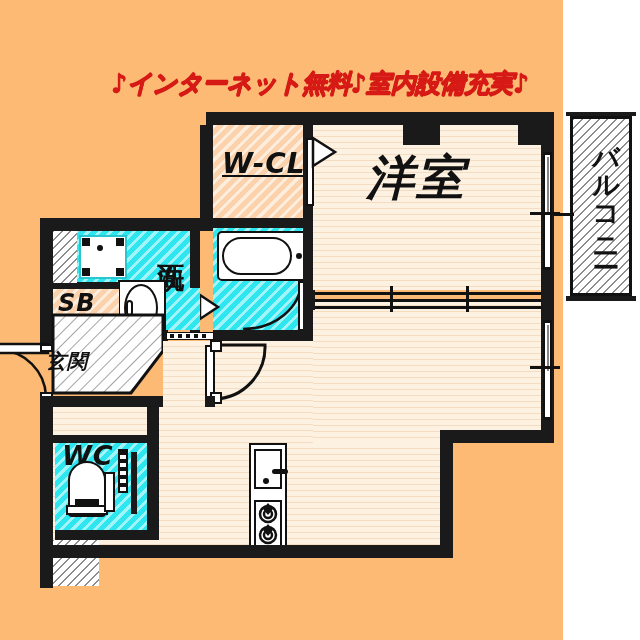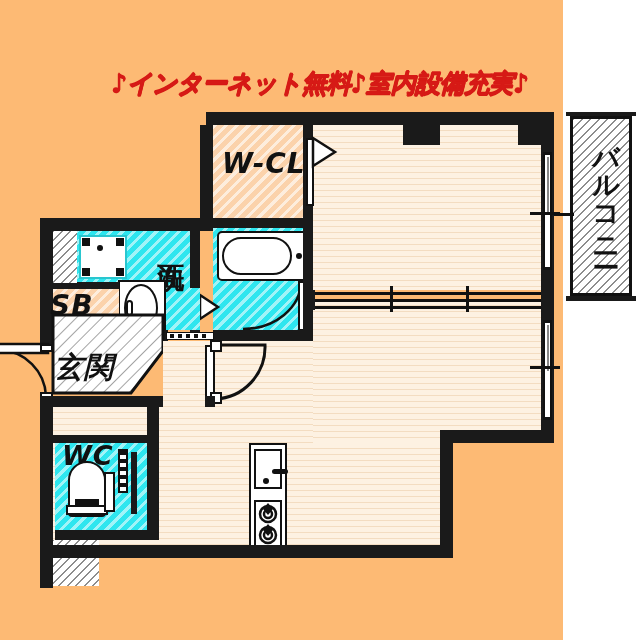--- a/index.html
+++ b/index.html
@@ -81,31 +81,32 @@
 
   <div class="blk wall" style="left:40px;top:396px;width:13px;height:162px;"></div>
 
   <div class="blk wall" style="left:40px;top:218px;width:13px;height:130px;"></div>
 
   <div class="blk wall" style="left:40px;top:218px;width:173px;height:13px;"></div>
 
   <div class="blk wall" style="left:200px;top:125px;width:13px;height:106px;"></div>
 
   <div class="blk floorlines" style="left:313px;top:125px;width:228px;height:165px;"></div>
+  <div class="label" style="left:366px;top:146px;font-size:48px;letter-spacing:2px;">洋室</div>
 
   <div class="blk wall" style="left:403px;top:125px;width:37px;height:20px;"></div>
   <div class="blk wall" style="left:518px;top:125px;width:23px;height:20px;"></div>
 
   <div class="blk" style="left:543px;top:152px;width:9px;height:118px;background:#111;"></div>
   <div class="blk white" style="left:545px;top:155px;width:5px;height:112px;"></div>
   <div class="thinline" style="left:547px;top:157px;width:1.5px;height:55px;background:#888;"></div>
   <div class="thinline" style="left:530px;top:212px;width:30px;height:3px;"></div>
 
   <div class="blk peachhatch" style="left:213px;top:125px;width:100px;height:93px;"></div>
-  <div class="label" style="left:222px;top:147px;font-size:28px;letter-spacing:1px;">W-CL</div>
+  <div class="label" style="left:222px;top:147px;font-size:28px;letter-spacing:1px;text-decoration:underline;">W-CL</div>
   <div class="blk wall" style="left:213px;top:218px;width:100px;height:10px;"></div>
   <div class="blk wall" style="left:303px;top:125px;width:10px;height:93px;"></div>
 
   <div class="outline" style="left:306px;top:138px;width:8px;height:68px;"></div>
   <svg width="26" height="30" style="left:313px;top:138px;">
     <polygon points="0,0 22,14 0,28" fill="#ffffff" stroke="#111" stroke-width="2.5"></polygon>
   </svg>
 
   <div class="blk cyanhatch" style="left:213px;top:228px;width:100px;height:102px;"></div>
 
@@ -145,41 +146,41 @@
   <div class="blk wall" style="left:53px;top:330px;width:115px;height:11px;"></div>
   <div class="blk" style="left:166px;top:332px;width:48px;height:8px;background:#fff;border:1.5px solid #111;box-sizing:border-box;"></div>
   <div class="thinline" style="left:170px;top:334px;width:4px;height:4px;"></div>
   <div class="thinline" style="left:178px;top:334px;width:4px;height:4px;"></div>
   <div class="thinline" style="left:186px;top:334px;width:4px;height:4px;"></div>
   <div class="thinline" style="left:194px;top:334px;width:4px;height:4px;"></div>
   <div class="thinline" style="left:202px;top:334px;width:4px;height:4px;"></div>
 
   <div class="blk wall" style="left:53px;top:282px;width:66px;height:7px;"></div>
   <div class="blk peachhatch" style="left:53px;top:289px;width:66px;height:26px;"></div>
-  <div class="label" style="left:50px;top:289px;font-size:28px;letter-spacing:1px;">SB</div>
+  <div class="label" style="left:58px;top:289px;font-size:24px;letter-spacing:1px;">SB</div>
 
   <div class="blk white" style="left:55px;top:315px;width:30px;height:10px;border:2px solid #111;box-sizing:border-box;"></div>
   <div class="blk white" style="left:87px;top:315px;width:30px;height:10px;border:2px solid #111;box-sizing:border-box;"></div>
   <svg width="20" height="14" style="left:60px;top:325px;">
     <polygon points="0,0 18,0 9,12" fill="#ffffff" stroke="#111" stroke-width="2"></polygon>
   </svg>
   <svg width="20" height="14" style="left:92px;top:325px;">
     <polygon points="0,0 18,0 9,12" fill="#ffffff" stroke="#111" stroke-width="2"></polygon>
   </svg>
 
   <svg width="165" height="90" style="left:53px;top:315px;">
     <defs>
       <pattern id="gh" width="9" height="9" patternUnits="userSpaceOnUse" patternTransform="rotate(45)">
         <rect width="9" height="9" fill="#ffffff"></rect>
         <line x1="0" y1="0" x2="0" y2="9" stroke="#8d8d8d" stroke-width="1.6"></line>
       </pattern>
     </defs>
     <polygon points="0,0 110,0 110,36 78,78 0,78" fill="url(#gh)" stroke="#111" stroke-width="3"></polygon>
   </svg>
-  <div class="label" style="left:54px;top:348px;font-size:29px;letter-spacing:1px;font-style:italic;">玄関</div>
+  <div class="label" style="left:46px;top:348px;font-size:20px;letter-spacing:1px;font-style:italic;">玄関</div>
 
   <div class="blk wall" style="left:40px;top:348px;width:13px;height:48px;background:transparent;"></div>
   <svg width="56" height="54" style="left:-2px;top:344px;">
     <path d="M 48 52 A 48 48 0 0 0 2 6" fill="none" stroke="#111" stroke-width="2.5"></path>
     <rect x="0" y="0" width="50" height="9" fill="#ffffff" stroke="#111" stroke-width="2.5"></rect>
   </svg>
   <div class="blk white" style="left:40px;top:344px;width:13px;height:8px;border:2px solid #111;box-sizing:border-box;"></div>
   <div class="blk white" style="left:40px;top:392px;width:13px;height:8px;border:2px solid #111;box-sizing:border-box;"></div>
 
   <div class="blk wall" style="left:40px;top:396px;width:175px;height:11px;"></div>

